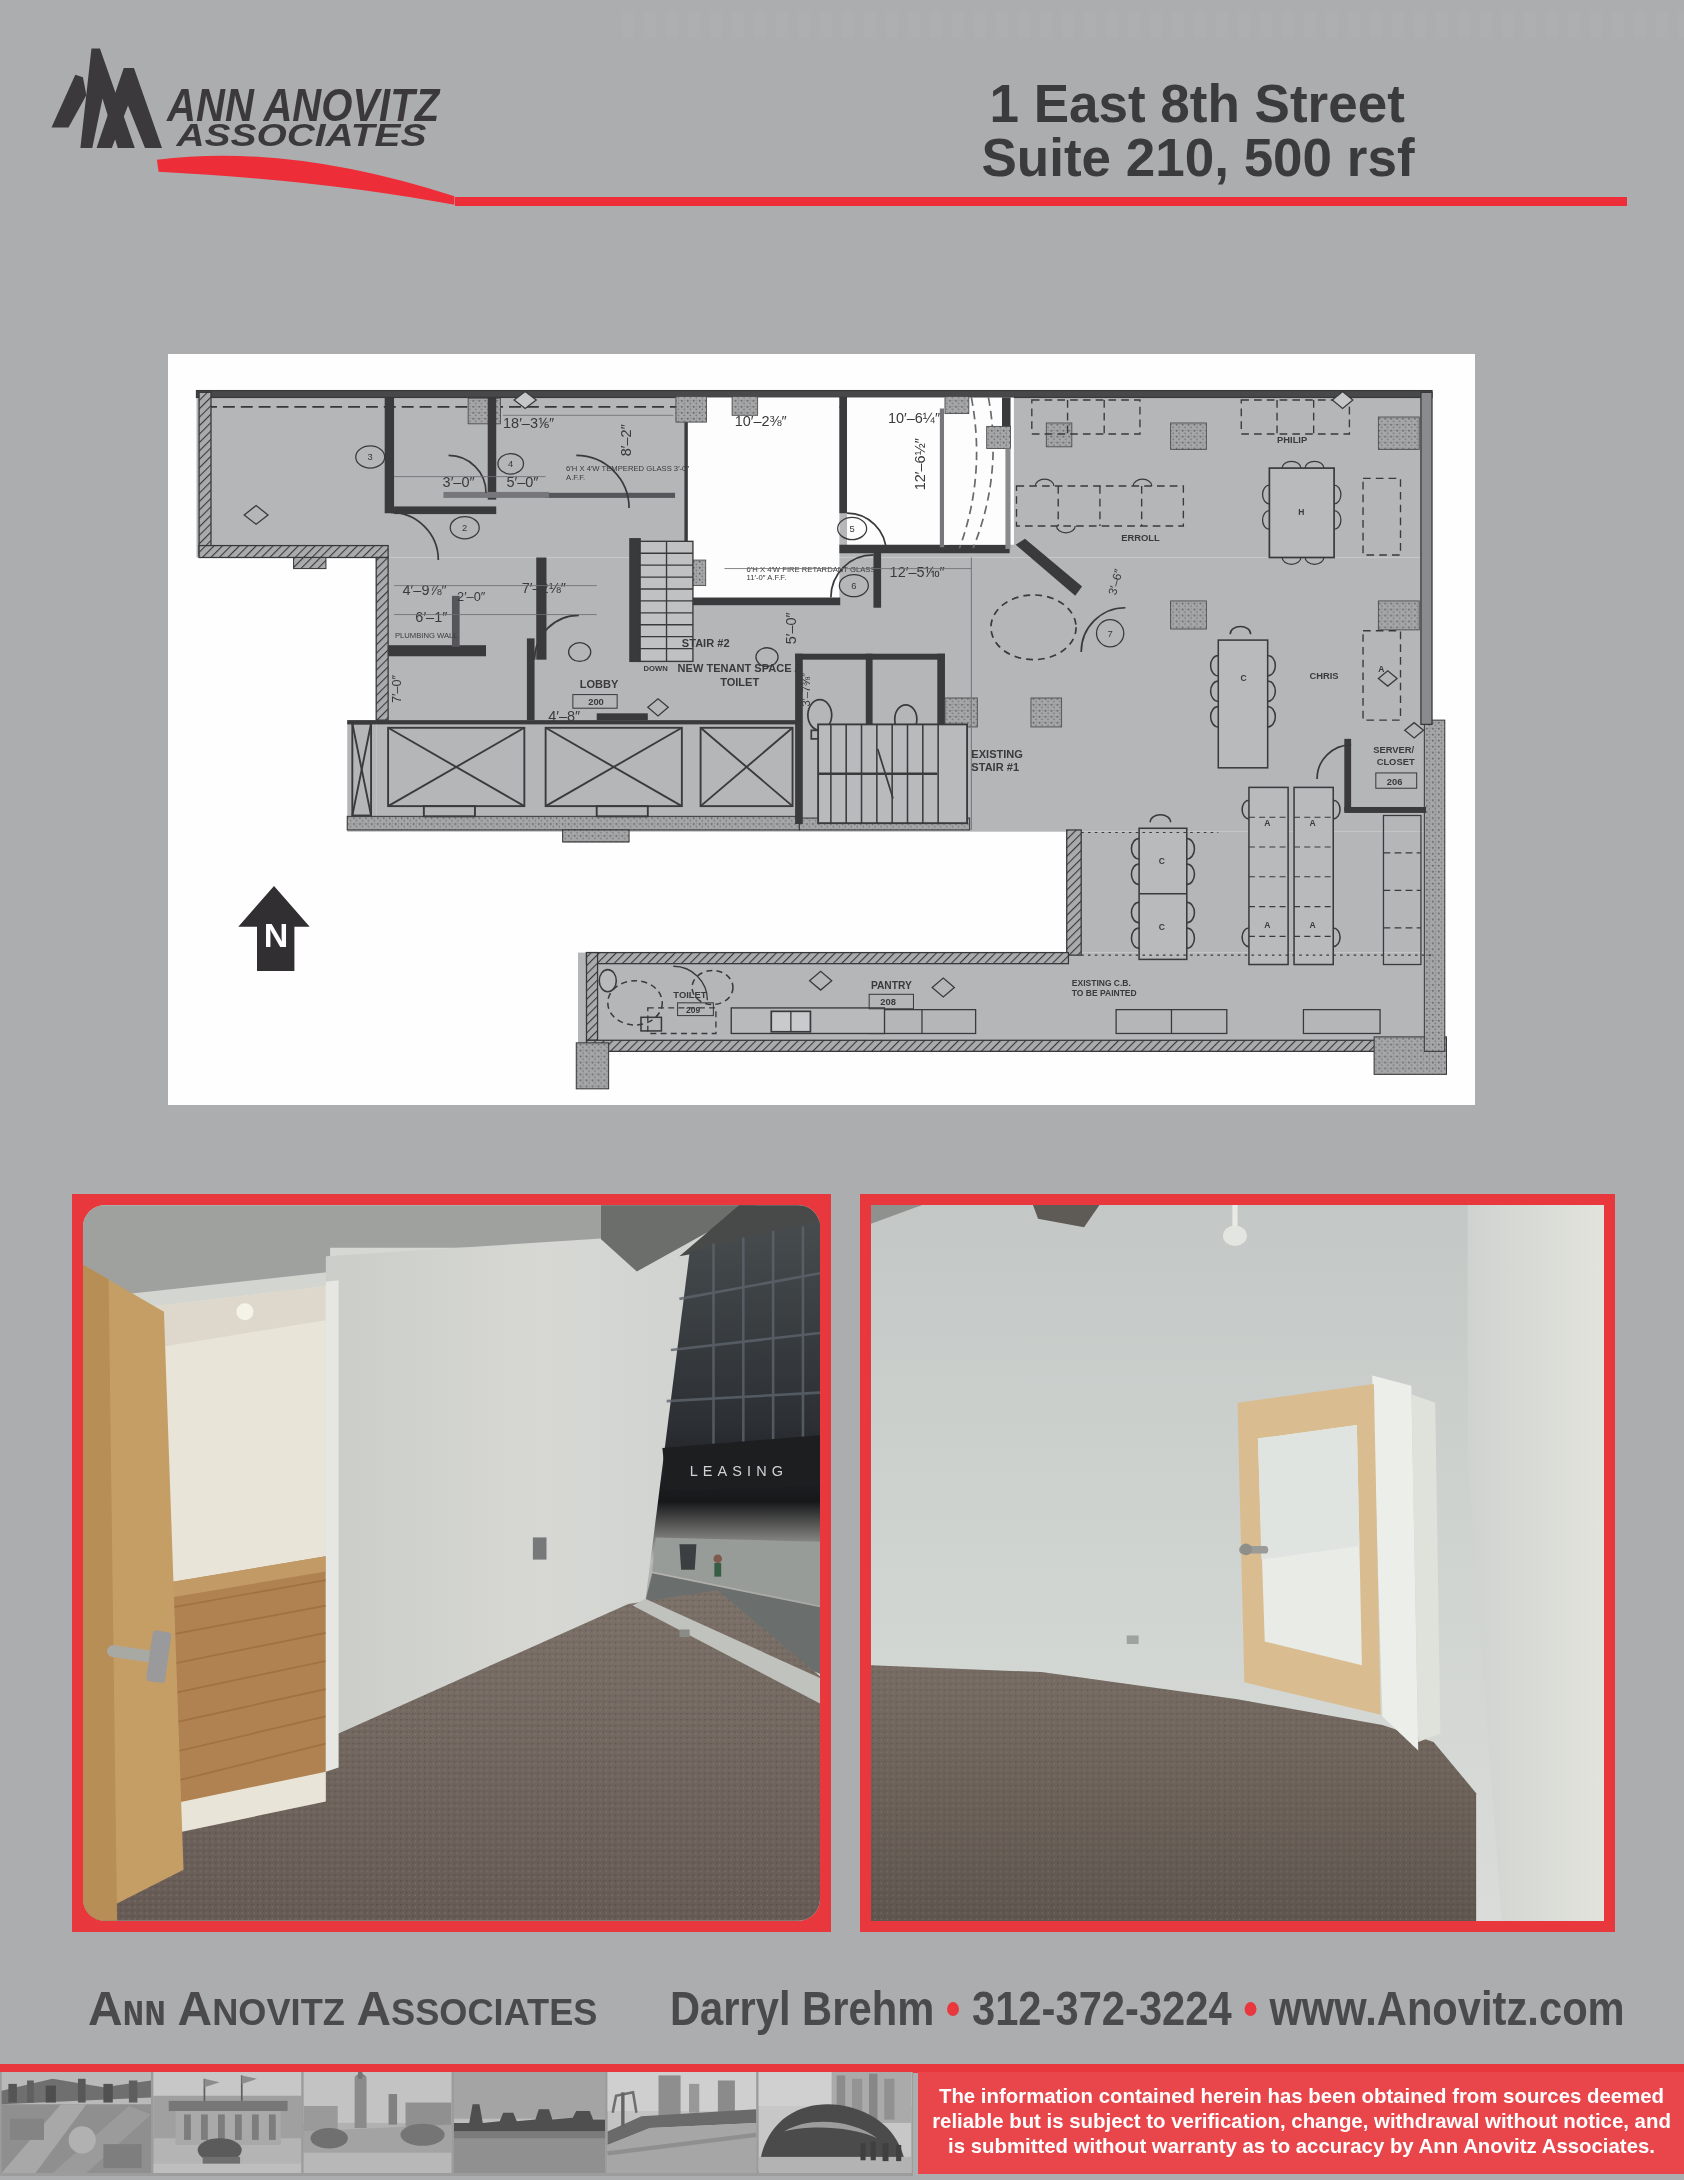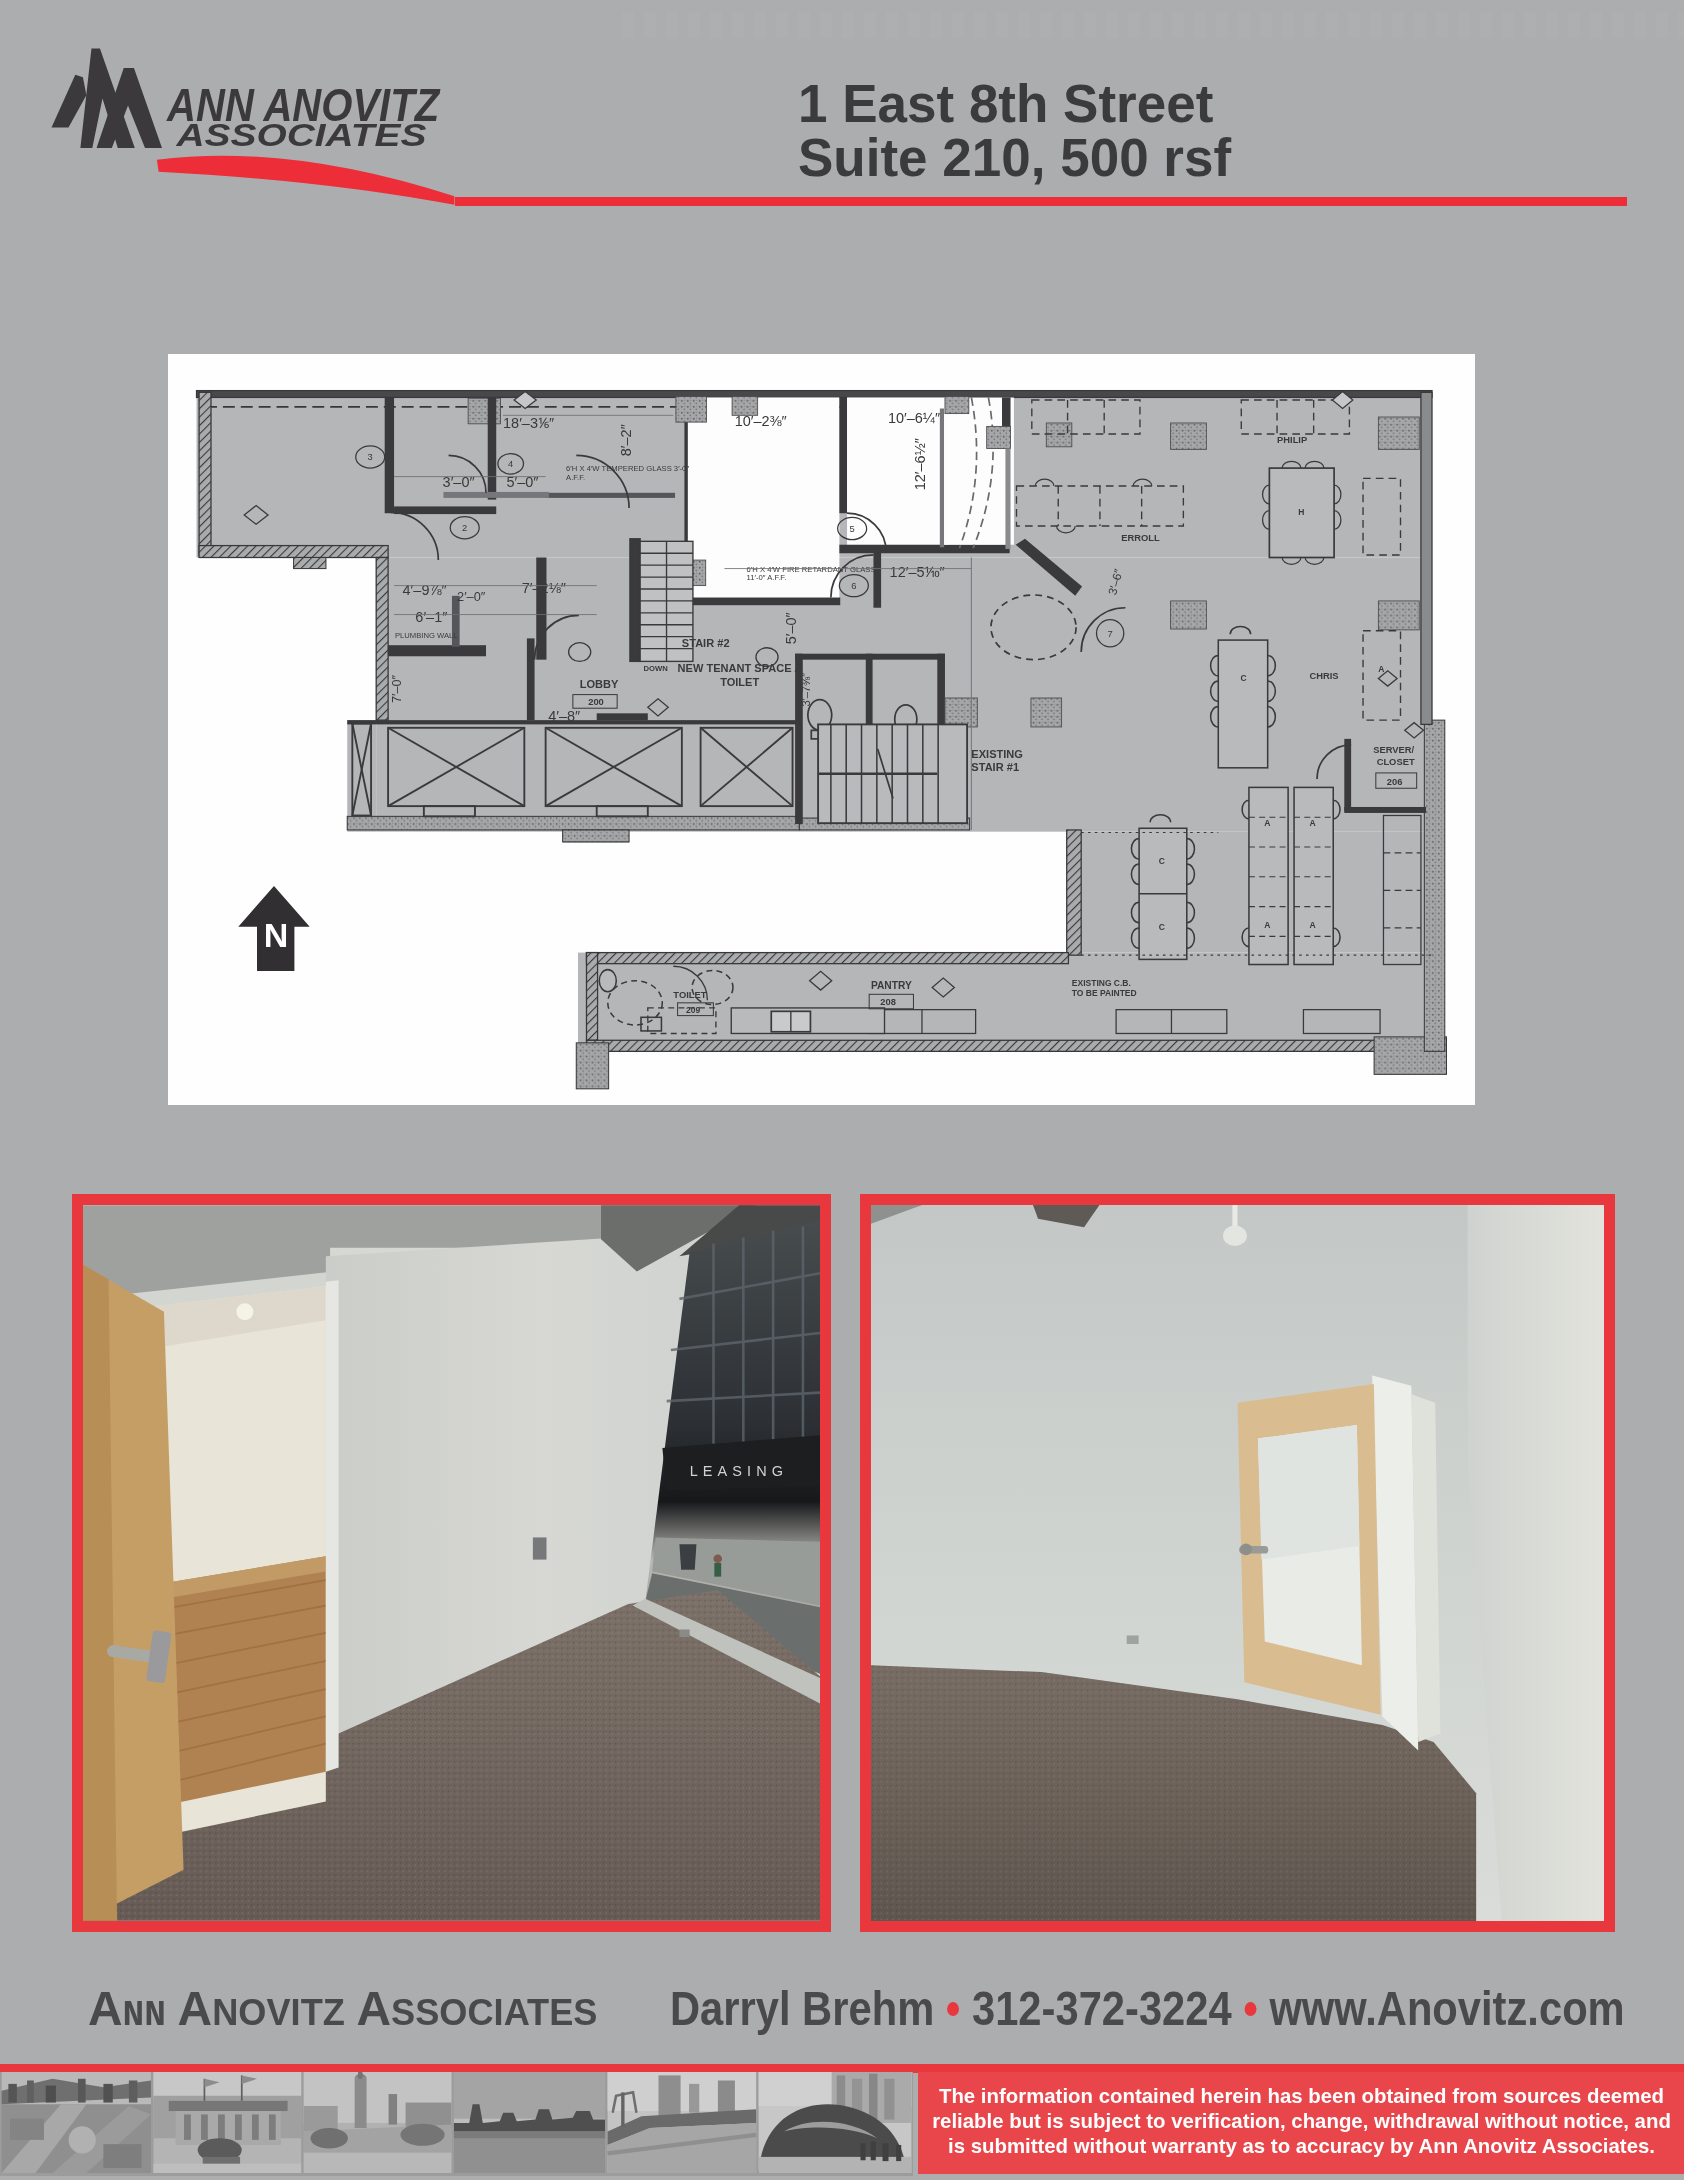--- a/index.html
+++ b/index.html
@@ -21,21 +21,21 @@
   </g>
 
   <text x="196" y="142" font-size="55" font-weight="bold" fill="#3b393b" textLength="320" lengthAdjust="spacingAndGlyphs">ANN ANOVITZ</text>
 
   <text x="207" y="172" font-size="36" font-weight="bold" fill="#3b393b" textLength="294" lengthAdjust="spacingAndGlyphs">ASSOCIATES</text>
 
   <path d="M184,188 Q340,168 534,231 L534,241 Q380,212 186,202 Z" fill="#ed2d38"></path>
 </svg>
 </div>
 
-<div class="abs" style="left:798px;top:77px;width:862px;text-align:left;font-weight:bold;font-size:53px;line-height:54px;color:#3b3a3c;letter-spacing:0px;"><div style="margin-right:1.7px;">1 East 8th Street</div>Suite 210, 500 rsf</div>
+<div class="abs" style="left:767px;top:77px;width:862px;text-align:center;font-weight:bold;font-size:53px;line-height:54px;color:#3b3a3c;letter-spacing:0px;"><div style="margin-right:1.7px;">1 East 8th Street</div>Suite 210, 500 rsf</div>
 
 <div class="abs" style="left:455px;top:197px;width:1172px;height:8.5px;background:#ed2d38;"></div>
 
 <div class="abs" style="left:168px;top:354px;width:1307px;height:751px;background:#fefefe;">
 <svg width="1307" height="751" viewBox="197 416 1534 882" font-family="Liberation Sans, sans-serif">
   <defs>
     <pattern id="hatch" width="7" height="7" patternUnits="userSpaceOnUse" patternTransform="rotate(45)">
       <rect width="7" height="7" fill="#aaabad"></rect>
       <line x1="0" y1="0" x2="0" y2="7" stroke="#39393b" stroke-width="2.6"></line>
     </pattern>
@@ -442,21 +442,21 @@
 </div>
 
 <div class="abs" style="left:238px;top:886px;width:72px;height:85px;">
 <svg width="72" height="85" viewBox="0 0 84 100">
   <polygon points="42,0 84,48 66,48 66,100 22,100 22,48 0,48" fill="#312f31"></polygon>
   <text x="30" y="72" font-size="40" font-weight="bold" fill="#fff" font-family="Liberation Sans, sans-serif">N</text>
 </svg>
 </div>
 
 <div class="abs" style="left:72px;top:1194px;width:759px;height:738px;background:#e8383e;">
-  <div class="abs" style="left:11px;top:11px;right:11px;bottom:11px;background:#d3d5d1;overflow:hidden;">
+  <div class="abs" style="left:11px;top:11px;right:11px;bottom:11px;background:#d3d5d1;overflow:hidden;border-radius:22px;">
   <svg width="737" height="716" viewBox="0 0 865 840">
 
     <polygon points="0,0 865,0 865,55 320,75 0,110" fill="#9fa19e"></polygon>
 
     <polygon points="300,70 760,40 760,500 300,620" fill="#d9dad6" opacity="0"></polygon>
     <rect x="290" y="50" width="460" height="600" fill="#d6d8d4"></rect>
 
     <defs>
       <linearGradient id="wallg" x1="0" y1="0" x2="1" y2="0">
         <stop offset="0" stop-color="#cbcdc9"></stop>

